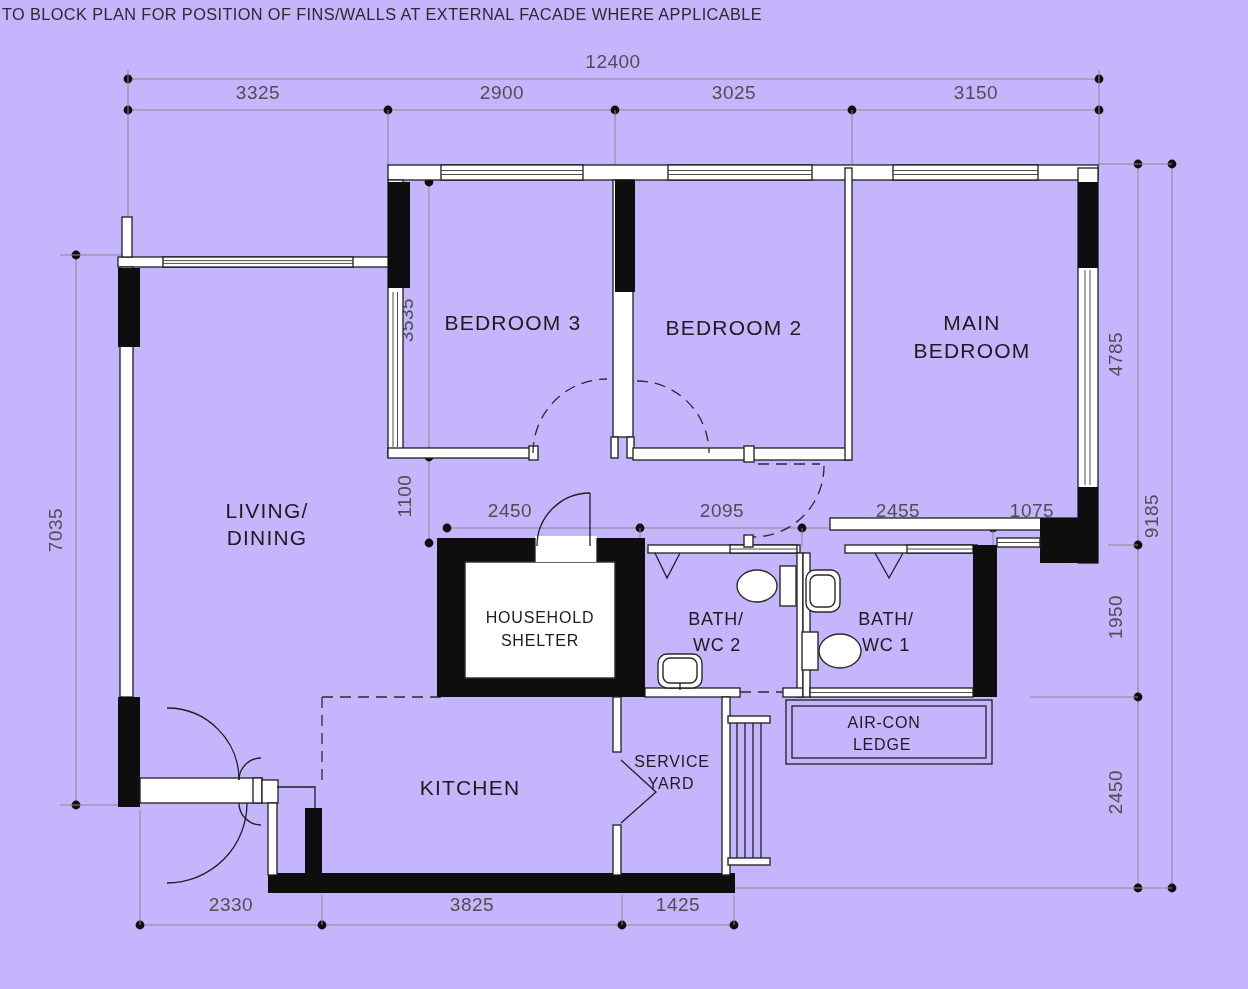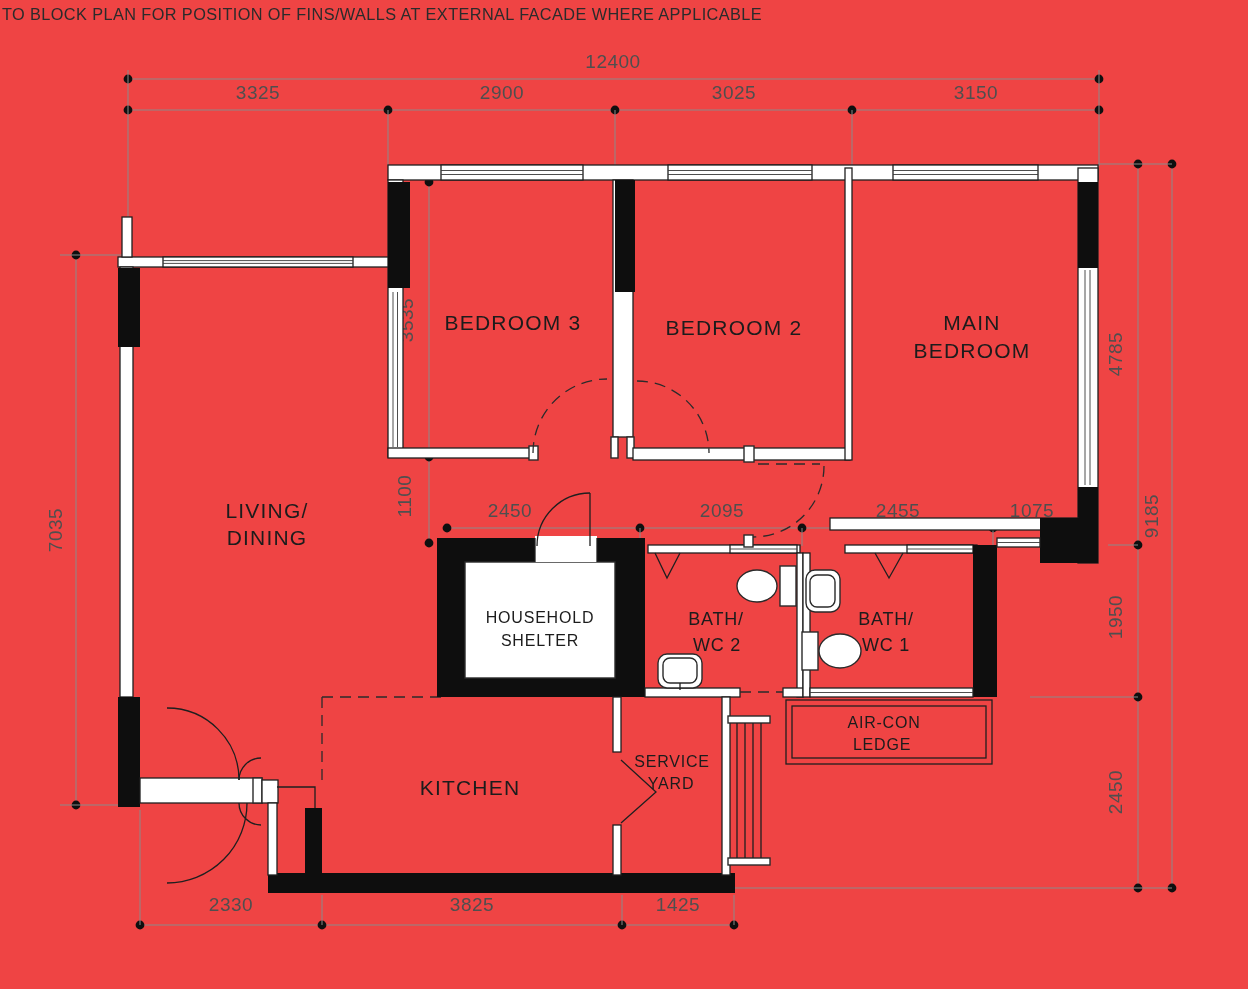--- a/index.html
+++ b/index.html
@@ -1,16 +1,16 @@
 <!DOCTYPE html>
 <html><head>
 <meta charset="utf-8">
 <style>
   html,body{margin:0;padding:0;background:#fff;}
-  .stage{position:relative;width:1248px;height:989px;background:#ef4444;overflow:hidden;}
+  .stage{position:relative;width:1248px;height:989px;background:#c4b5fd;overflow:hidden;}
   svg{position:absolute;left:0;top:0;}
   text{font-family:"Liberation Sans","DejaVu Sans",sans-serif;}
   .note{font-size:16px;fill:#2b2b2b;letter-spacing:0.4px;}
   .room{font-size:21px;fill:#1c1c1c;letter-spacing:1.2px;}
   .room-sm{font-size:16px;fill:#1c1c1c;letter-spacing:0.8px;}
   .room-md{font-size:18px;fill:#1c1c1c;letter-spacing:0.8px;}
   .dim{font-size:19px;fill:#4f4f4f;letter-spacing:0.5px;}
   .dimline{stroke:#8a8a8a;stroke-width:1;fill:none;}
   .dot{fill:#0f0f0f;}
   .wall{fill:#ffffff;stroke:#1f1f1f;stroke-width:1.3;}

